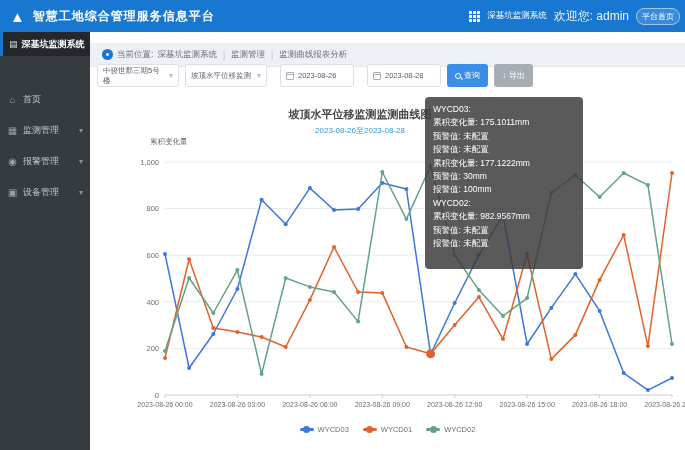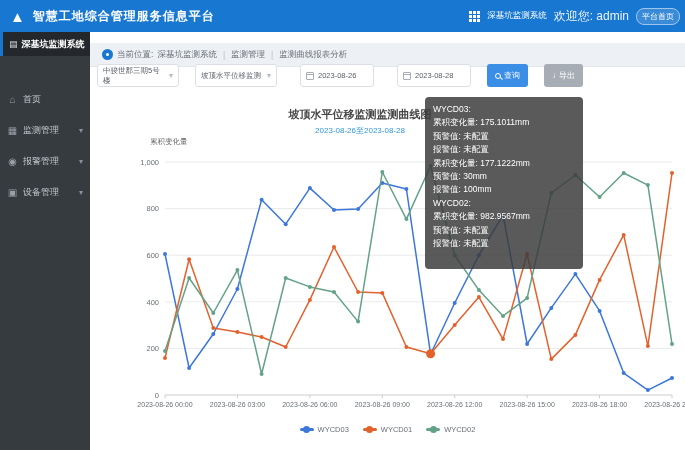--- a/index.html
+++ b/index.html
@@ -40,21 +40,21 @@
     background:#edf0f4; display:flex; align-items:center; gap:4px; padding-left:12px;
     font-size:8.5px; color:#6a7078; border-bottom:1px solid #e3e6ea;margin-top:11px; }
   .pin-icon { width:11px; height:11px; border-radius:50%; background:#1777d1;
     display:inline-flex; align-items:center; justify-content:center; }
   .pin-icon i { width:3px; height:3px; background:#fff; border-radius:50%; display:block; }
   .bc-sep { color:#b9bec5; margin:0 2px; }
   .bc-link { cursor:pointer; }
 
   
   .filters { position:absolute; left:97px; top:64px; display:flex; align-items:center;
-    gap:16px; z-index:3; }
+    gap:6px; z-index:3; }
   .select, .datebox { height:23px; background:#fff; border:1px solid #dcdfe6;
     border-radius:3px; display:flex; align-items:center; font-size:7.5px; color:#5a6068;
     padding:0 5px; gap:4px; cursor:pointer; }
   .select { width:82px; justify-content:space-between; }
   .select .caret { color:#b6bac1; font-size:8px; }
   .datebox { width:74px;margin-left:7px; }
   .cal-icon { width:8px; height:8px; border:1px solid #a9aeb6; border-radius:1px;
     position:relative; flex:none; }
   .cal-icon::after { content:""; position:absolute; left:0; top:1.5px; width:6px;
     height:1px; background:#a9aeb6; }

